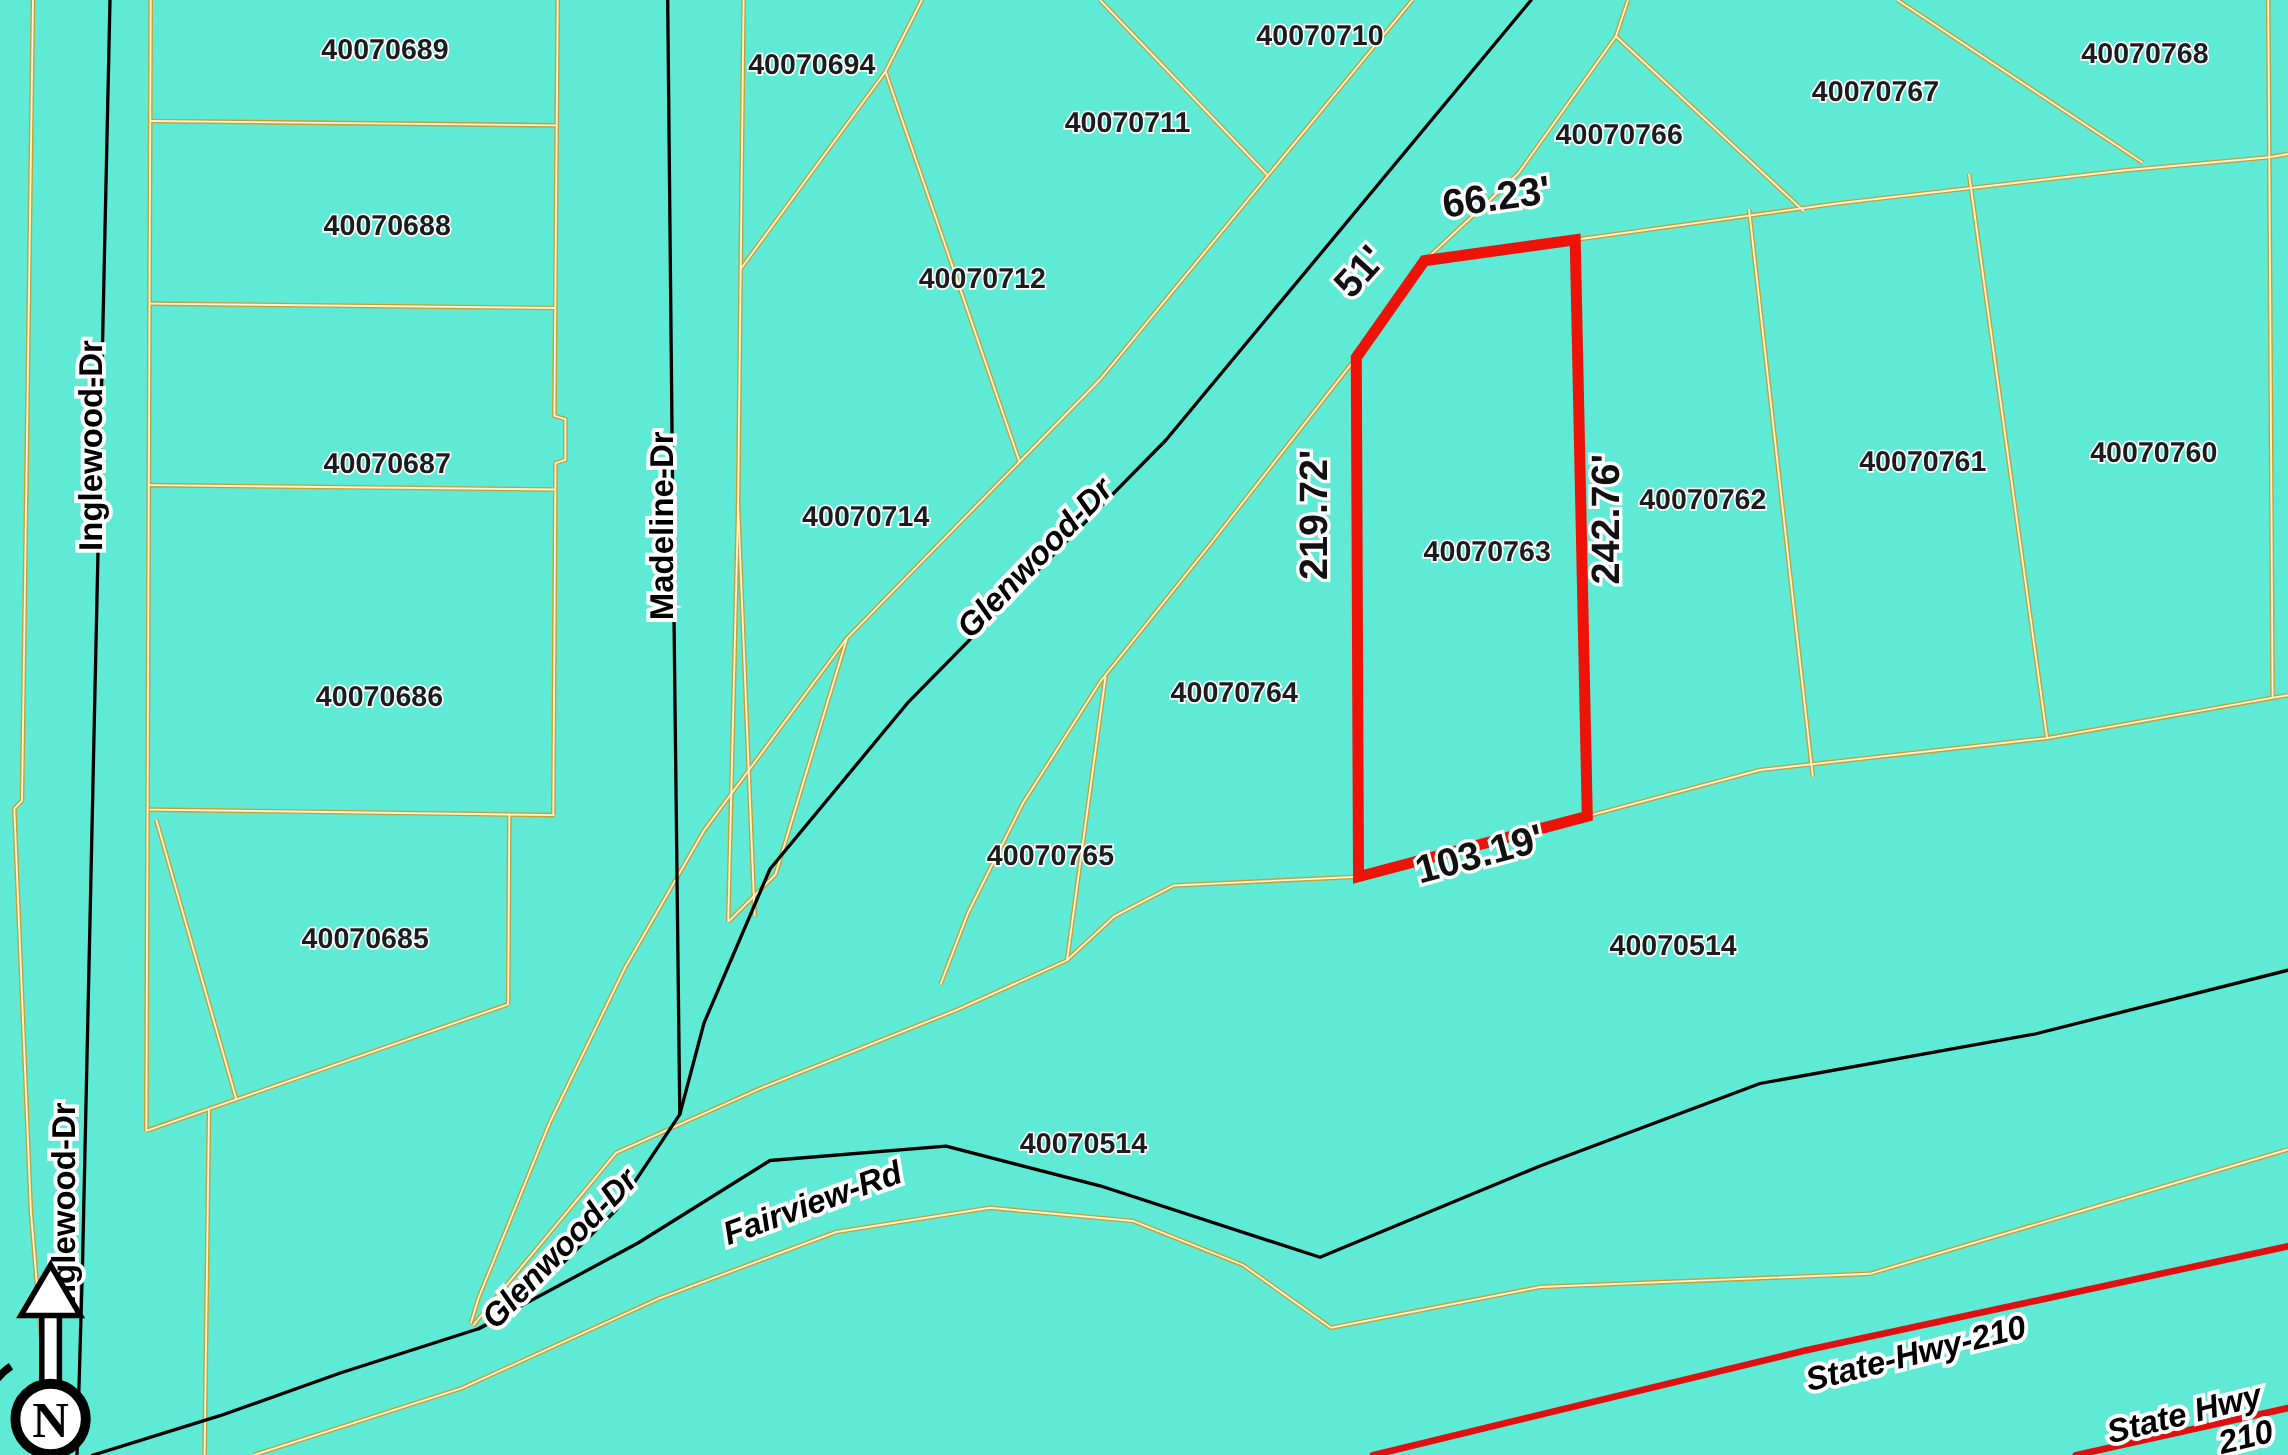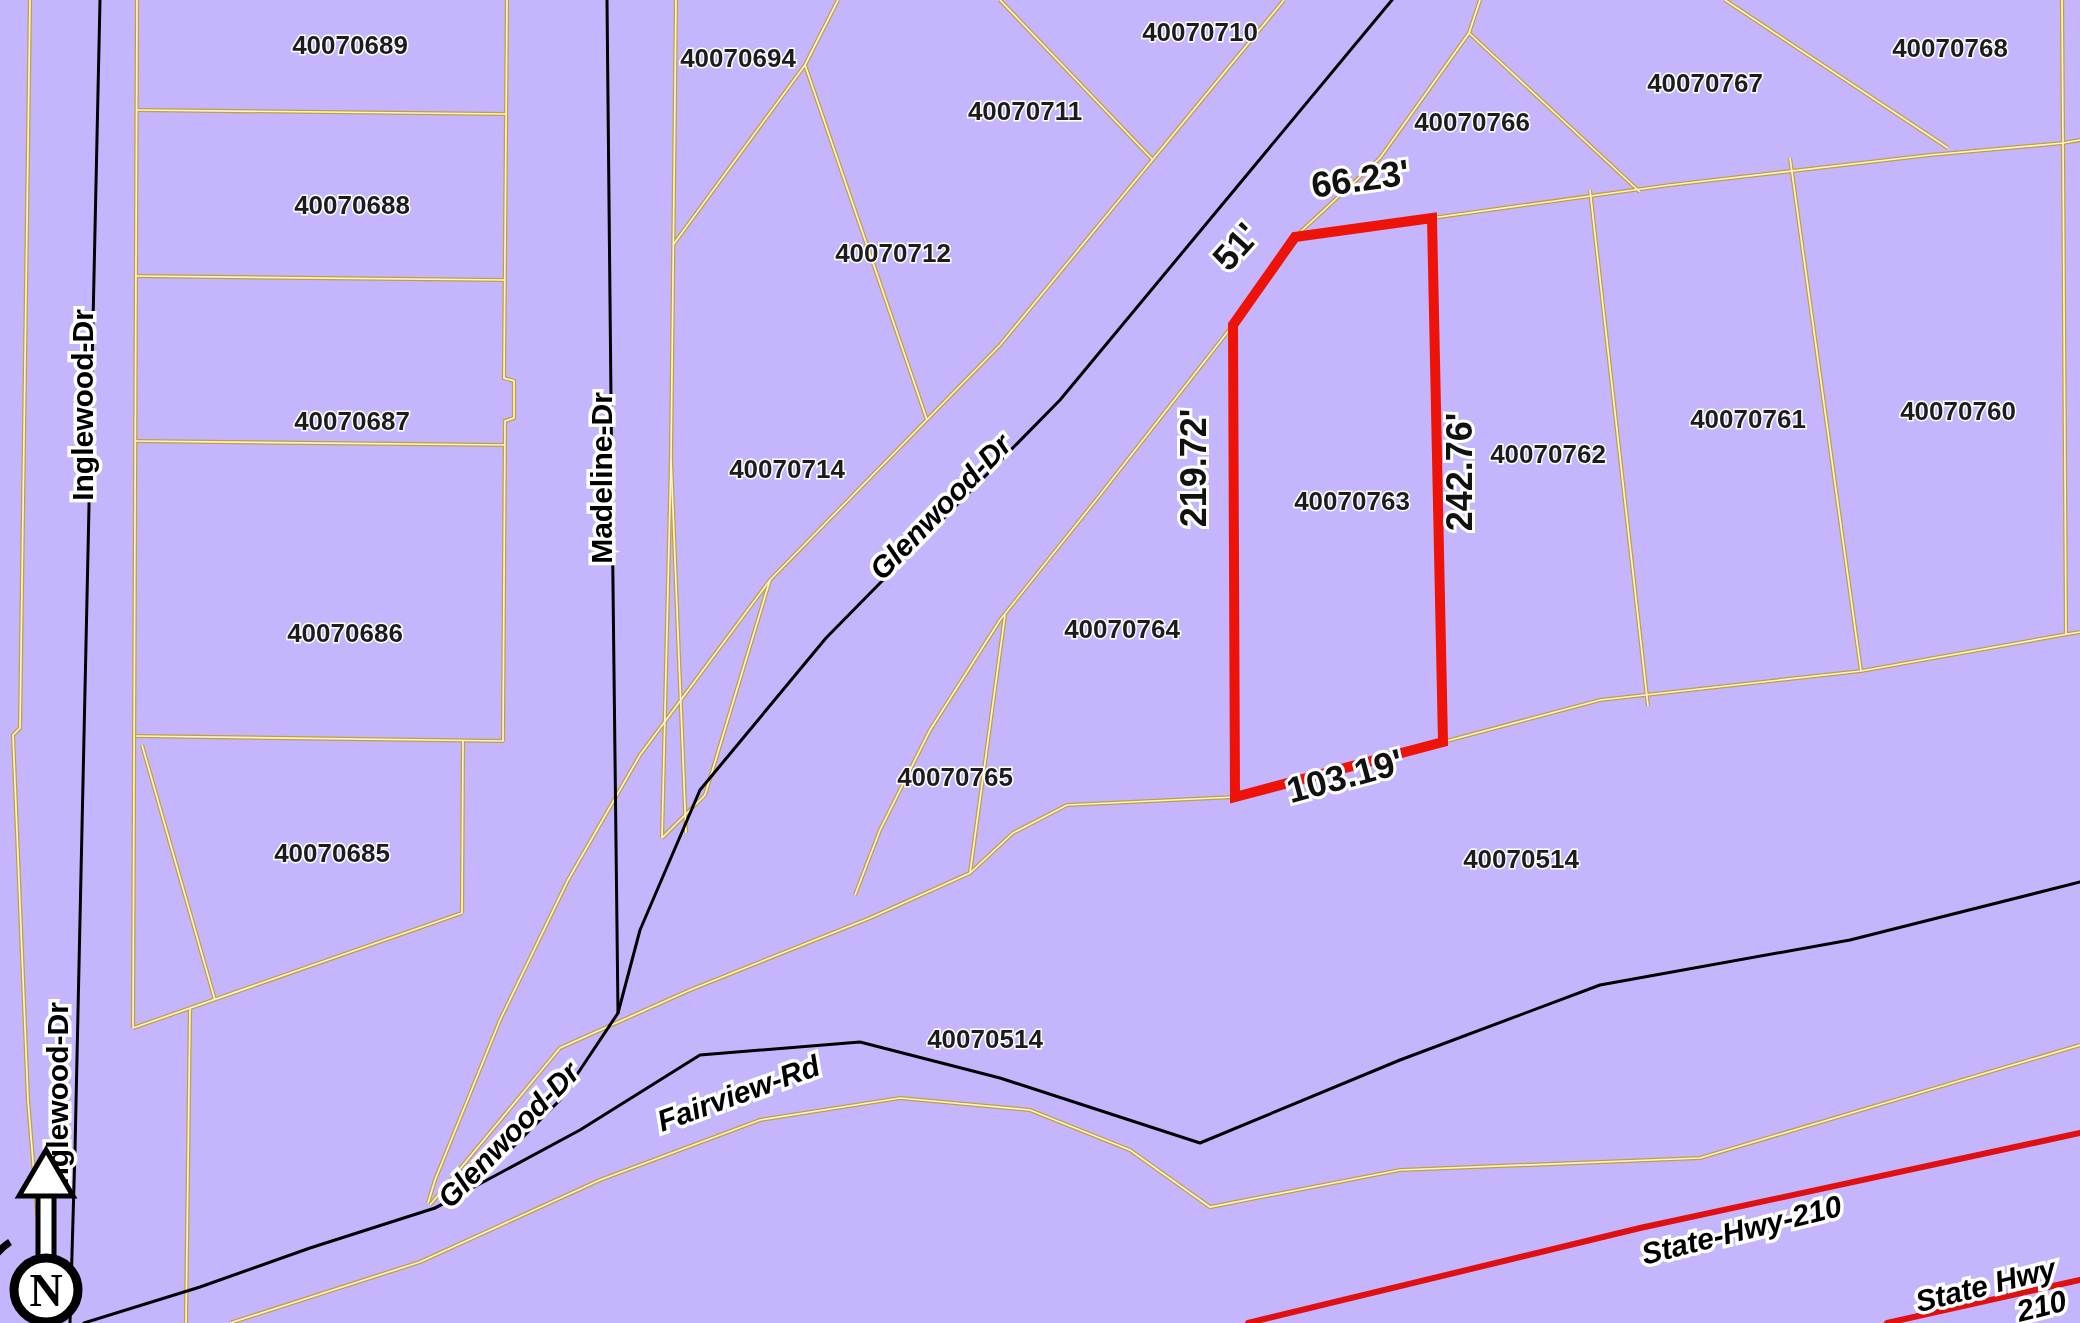--- a/index.html
+++ b/index.html
@@ -1,16 +1,16 @@
 <!DOCTYPE html>
 <html><head>
 <meta charset="utf-8">
 <style>
   html,body{margin:0;padding:0;background:#ffffff;}
-  #map-wrap{width:2080px;height:1323px;position:relative;overflow:hidden;background:#c4b5fd;}
+  #map-wrap{width:2080px;height:1323px;position:relative;overflow:hidden;background:#5eead4;}
   svg{display:block;font-family:"Liberation Sans","DejaVu Sans",sans-serif;}
   .parcel-label{font-weight:bold;fill:#1c1c1c;paint-order:stroke;stroke:#ffffff;stroke-width:3px;}
   .street-label{font-weight:bold;fill:#000;paint-order:stroke;stroke:#ffffff;stroke-width:7px;}
   .street-label.it{font-style:italic;}
   .dim-label{font-weight:bold;fill:#111;paint-order:stroke;stroke:#ffffff;stroke-width:6px;}
   text{text-anchor:middle;}
 </style>
 </head>
 <body>
 

